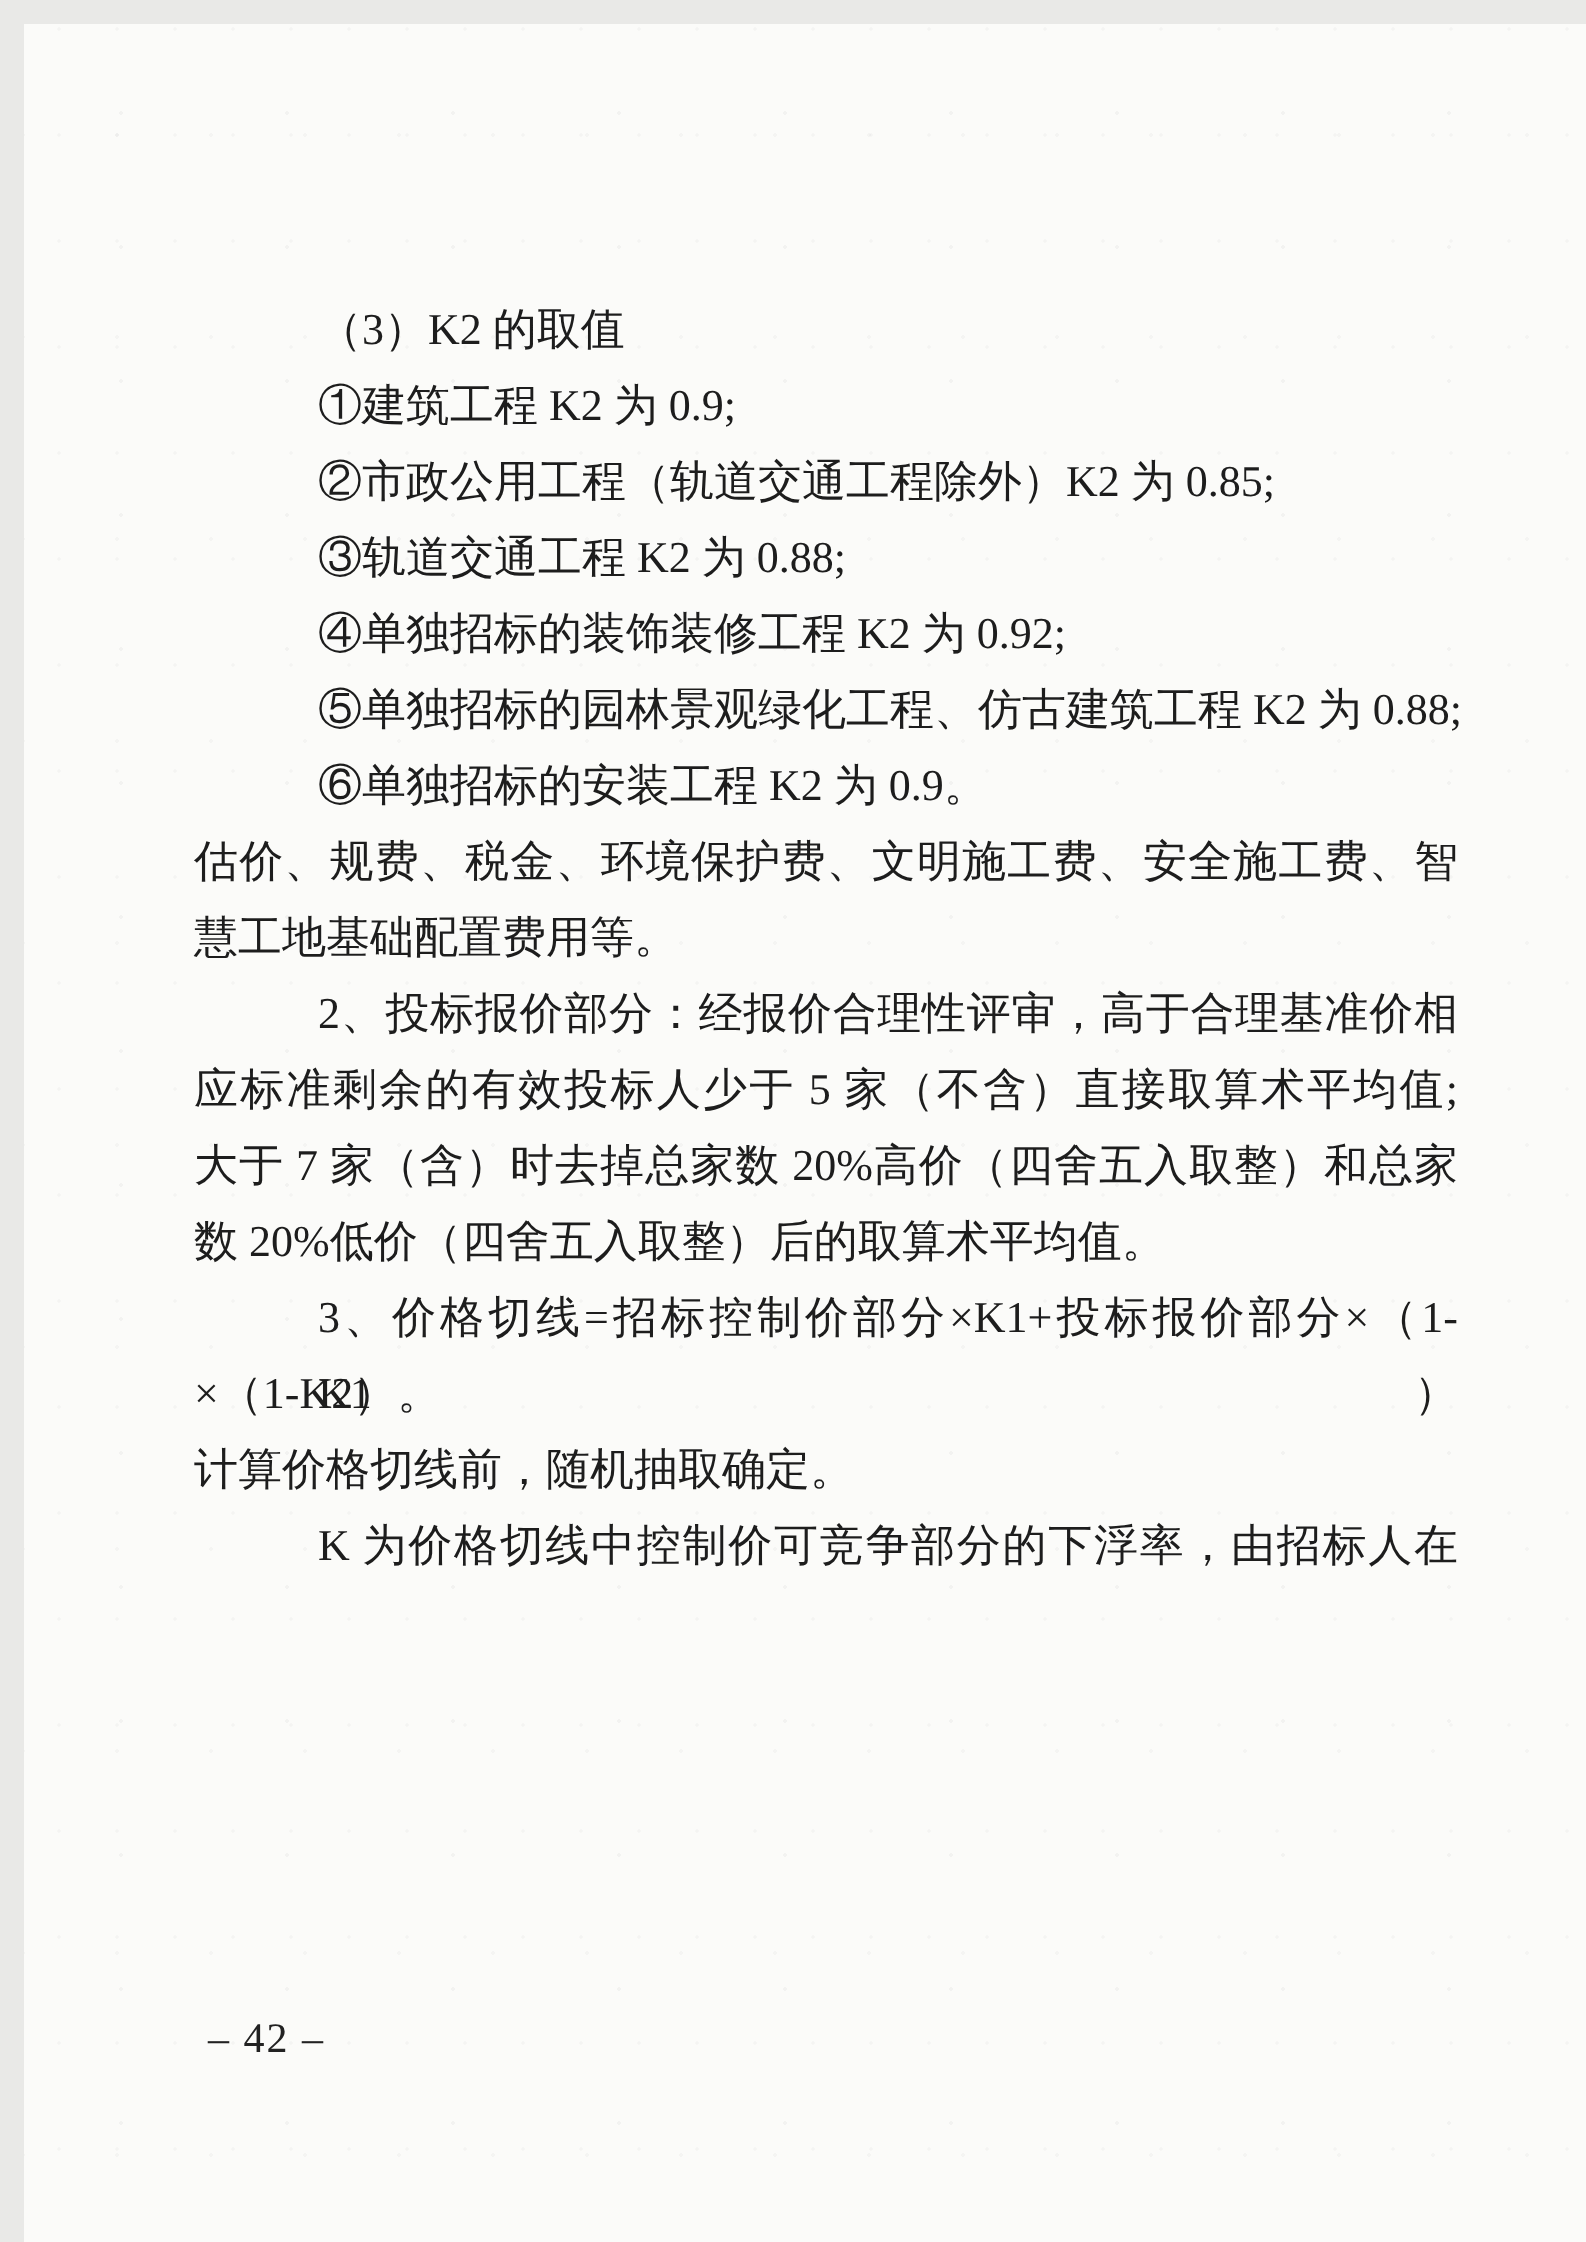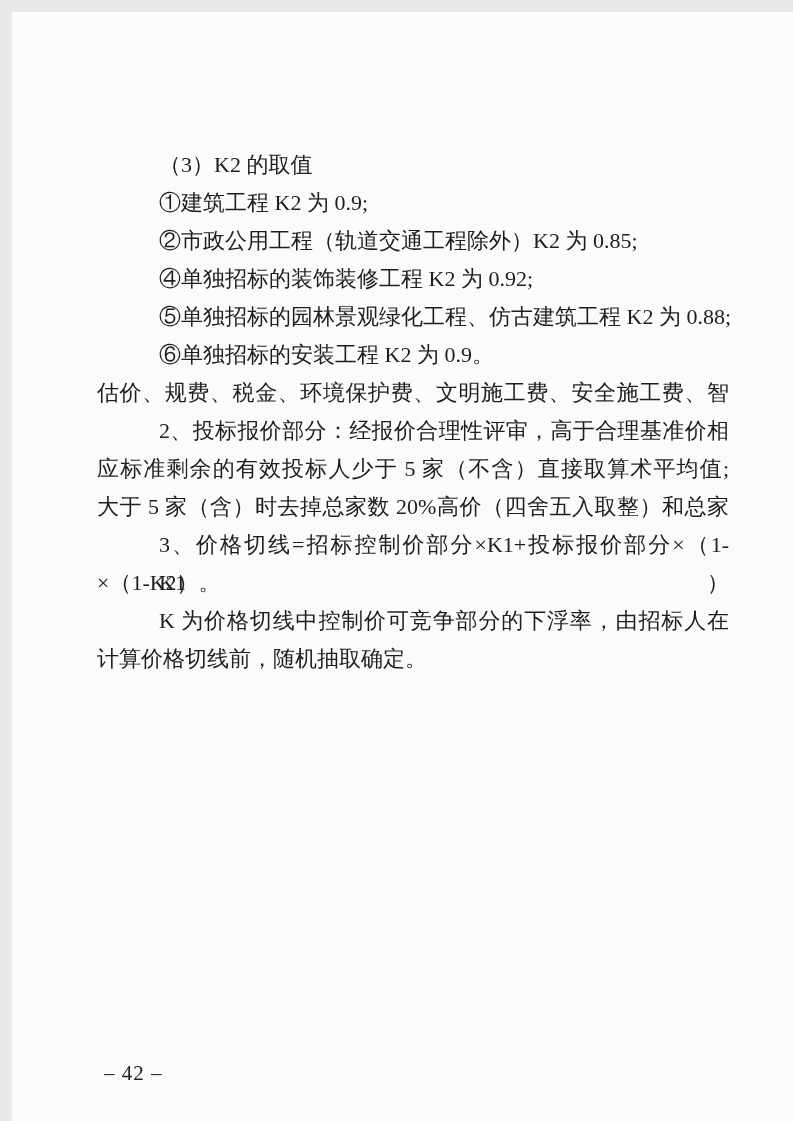--- a/index.html
+++ b/index.html
@@ -39,41 +39,44 @@
   .line.indent-sm { padding-left: 40px; }
   .line.gap { margin-top: 12px; }
   .line.justify {
     white-space: normal;
     text-align: justify;
     text-align-last: justify;
   }
   .page-number {
     position: absolute;
     left: 92px;
-    top: 1047px;
+    top: 993px;
     font-size: 21px;
     line-height: 28px;
     letter-spacing: 1px;
     color: #222;
   }
 </style>
 </head>
 <body>
 
 <div class="page">
   <div class="content" id="content">
       <div class="line indent">（3）K2 的取值</div>
       <div class="line indent">①建筑工程 K2 为 0.9;</div>
       <div class="line indent">②市政公用工程（轨道交通工程除外）K2 为 0.85;</div>
+      <div class="line indent">③轨道交通工程 K2 为 0.88;</div>
       <div class="line indent">④单独招标的装饰装修工程 K2 为 0.92;</div>
       <div class="line indent">⑤单独招标的园林景观绿化工程、仿古建筑工程 K2 为 0.88;</div>
       <div class="line indent">⑥单独招标的安装工程 K2 为 0.9。</div>
       <div class="line flush justify">估价、规费、税金、环境保护费、文明施工费、安全施工费、智</div>
+      <div class="line flush">慧工地基础配置费用等。</div>
       <div class="line indent justify">2、投标报价部分：经报价合理性评审，高于合理基准价相</div>
       <div class="line flush justify">应标准剩余的有效投标人少于 5 家（不含）直接取算术平均值;</div>
-      <div class="line flush justify">大于 5 家（含）时去掉总家数 20%高价（四舍五入取整）和总家</div>
+      <div class="line flush justify">大于 7 家（含）时去掉总家数 20%高价（四舍五入取整）和总家</div>
+      <div class="line flush">数 20%低价（四舍五入取整）后的取算术平均值。</div>
       <div class="line indent justify">3、价格切线=招标控制价部分×K1+投标报价部分×（1-K1）</div>
       <div class="line flush">×（1-K2）。</div>
+      <div class="line flush">计算价格切线前，随机抽取确定。</div>
       <div class="line indent justify">K 为价格切线中控制价可竞争部分的下浮率，由招标人在</div>
-      <div class="line flush">计算价格切线前，随机抽取确定。</div>
     </div>
   <div class="page-number">– 42 –</div>
 </div>
 
 </body></html>

